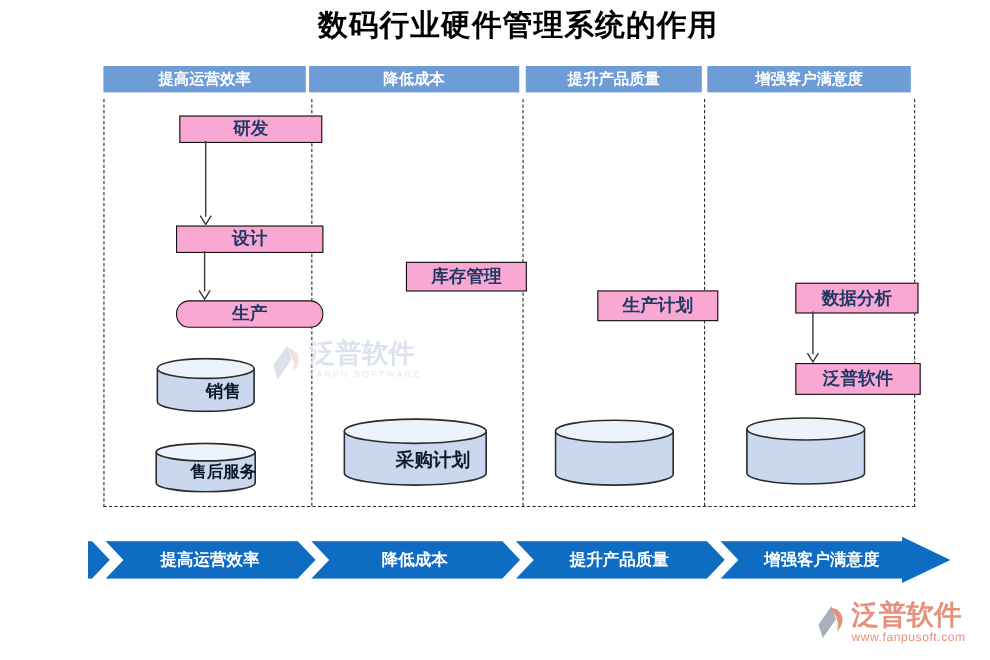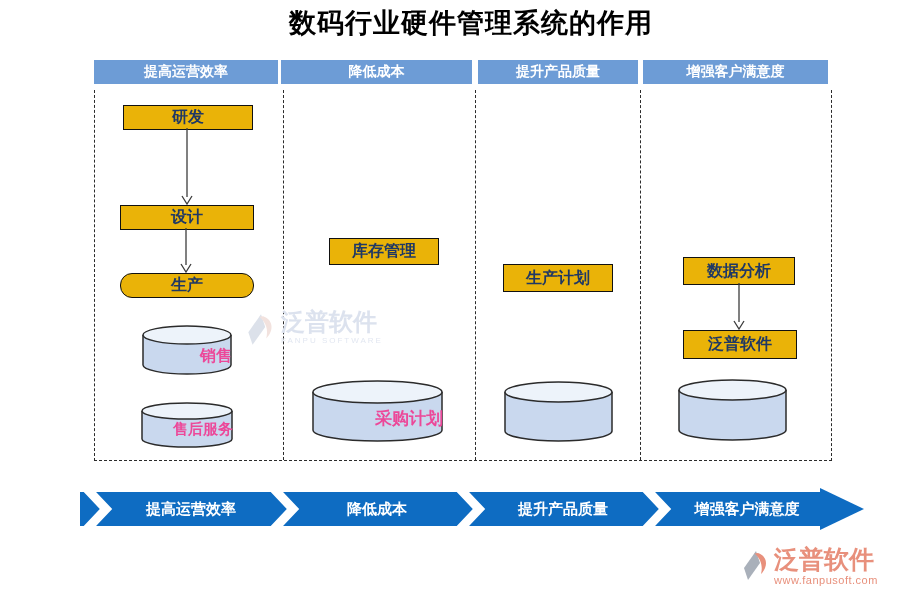--- a/index.html
+++ b/index.html
@@ -16,27 +16,27 @@
   .hdr{
     position:absolute;top:60px;height:24px;background:#6D9CD6;color:#fff;
     font-weight:bold;font-size:14px;display:flex;align-items:center;justify-content:center;
   }
   .dash-area{
     position:absolute;left:94px;top:90px;width:736px;height:370px;
     border-left:1px dashed #2b2b2b;border-right:1px dashed #2b2b2b;border-bottom:1px dashed #2b2b2b;
   }
   .vdiv{position:absolute;top:90px;height:370px;width:0;border-left:1px dashed #2b2b2b;}
   .fbox{
-    position:absolute;background:#eab308;border:1.5px solid #111;color:#1F3864;
-    font-weight:bold;font-size:16px;display:flex;align-items:center;justify-content:center;
+    position:absolute;background:#f9a8d4;border:1.5px solid #111;color:#1F3864;
+    font-weight:bold;font-size:16px;display:flex;align-items:center;justify-content:center;margin-left:40px;
   }
   .arrow{position:absolute;}
   .cyl{position:absolute;}
   .cyl .lbl{
-    position:absolute;left:0;width:100%;text-align:right;color:#ec4899;
+    position:absolute;left:16px;width:100%;text-align:center;color:#0f172a;
     font-weight:bold;font-size:16px;
   }
   .banner-svg{position:absolute;left:76px;top:488px;}
   .bstep{
     position:absolute;top:488px;height:42px;display:flex;align-items:center;justify-content:center;
     color:#fff;font-weight:bold;font-size:15px;
   }
   .watermark{position:absolute;left:245px;top:310px;display:flex;align-items:flex-start;opacity:1;}
   .wm-text{margin-left:4px;}
   .wm-name{font-size:24px;font-weight:bold;color:#DCE2EE;line-height:24px;}

